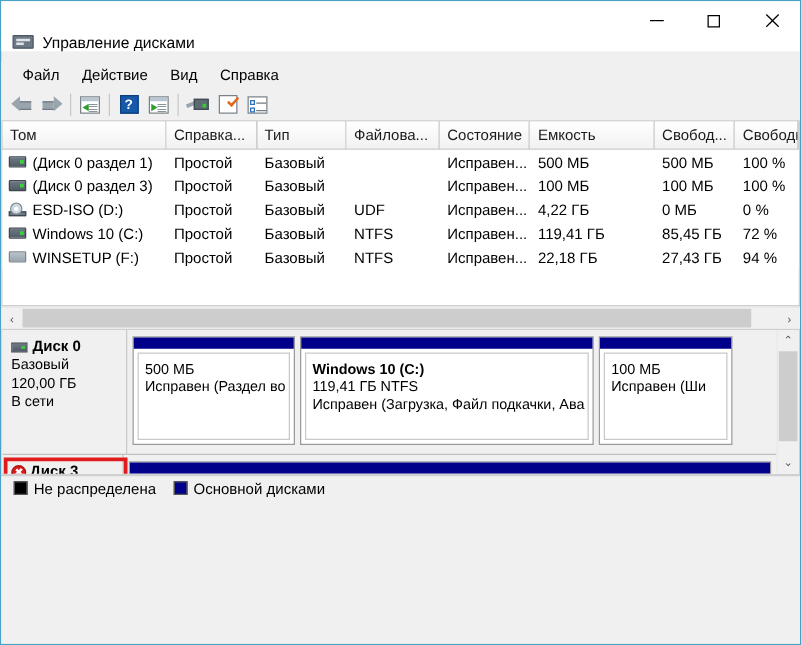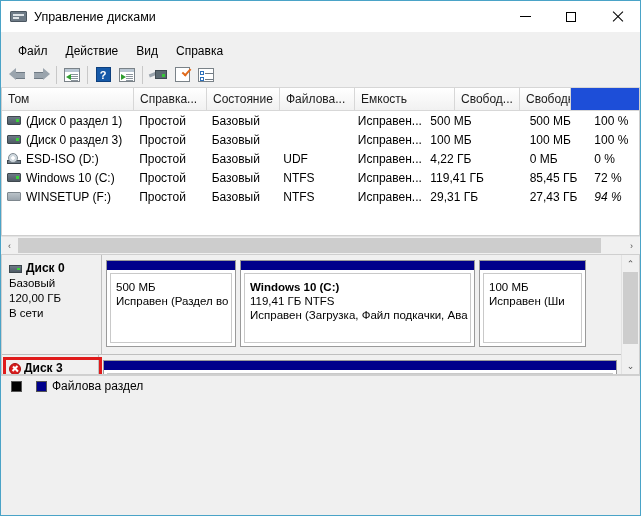--- a/index.html
+++ b/index.html
@@ -11,22 +11,22 @@
   }
   .window{
     position:absolute;inset:0;
     background:#f0f0f0;
     border:1px solid #4aa3c7;
     box-sizing:border-box;
     display:flex;flex-direction:column;
   }
   
   .titlebar{
-    height:31px;min-height:31px;background:#ffffff;
-    display:flex;align-items:center;position:relative;
+    height:40px;min-height:31px;background:#ffffff;
+    display:flex;align-items:flex-end;position:relative;
   }
   .title-icon{
     width:17px;height:15px;margin-left:9px;margin-right:7px;
     position:relative;flex:0 0 auto;
   }
   .title-icon .body{
     position:absolute;left:0;top:2px;width:17px;height:11px;
     background:#6d7a86;border:1px solid #4b5660;box-sizing:border-box;border-radius:1px;
   }
   .title-icon .slot{
@@ -91,21 +91,21 @@
   .icocheck{width:15px;height:15px;background:#fff;border:1px solid #7a8288;box-sizing:border-box;position:relative;}
   .icocheck:before{content:"";position:absolute;right:-2px;top:1px;width:7px;height:3px;border-left:2px solid #e06a1b;border-bottom:2px solid #e06a1b;transform:rotate(-48deg);}
   .icolist{width:16px;height:14px;background:#fff;border:1px solid #7a8288;box-sizing:border-box;position:relative;}
   .icolist .r{position:absolute;left:6px;width:8px;height:1px;background:#6f7a84;}
   .icolist .b{position:absolute;left:1px;width:4px;height:4px;border:1px solid #2c6fba;box-sizing:border-box;}
   
   .listwrap{
     background:#fff;border:1px solid #cfcfcf;border-top:0;
     margin:0;position:relative;
   }
-  .hdrow{display:flex;height:22px;background:#1d4ed8;border-bottom:1px solid #d7d7d7;}
+  .hdrow{display:flex;height:22px;background:#a3a3a3;border-bottom:1px solid #d7d7d7;}
   .hdcell{
     display:flex;align-items:center;padding-left:6px;
     font-size:12px;color:#1b1b1b;
     border-right:1px solid #d7d7d7;
     background:linear-gradient(#ffffff,#f1f1f1);
     box-sizing:border-box;overflow:hidden;white-space:nowrap;
   }
   .rows{background:#fff;}
   .vrow{display:flex;height:19px;align-items:center;}
   .vcell{
@@ -277,22 +277,23 @@
         <div class="b" style="top:8px"></div>
           <div class="r" style="top:10px"></div>
       </div>
     </div>
   </div>
 
   <div class="listwrap" style="height:147px;">
     <div class="hdrow" id="hdrow">
         <div class="hdcell" style="width: 132px;">Том</div>
         <div class="hdcell" style="width: 73px;">Справка...</div>
+        <div class="hdcell" style="width: 72px;">Тип</div>
+        <div class="hdcell" style="width: 75px;">Файлова...</div>
         <div class="hdcell" style="width: 73px;">Состояние</div>
-        <div class="hdcell" style="width: 75px;">Файлова...</div>
         <div class="hdcell" style="width: 100px;">Емкость</div>
         <div class="hdcell" style="width: 65px;">Свобод...</div>
         <div class="hdcell" style="width: 51px;">Свободн</div>
       </div>
     <div class="rows" id="vrows">
         <div class="vrow">
           <div class="vcell first" style="width: 132px;">
             <div class="hdd-ico"></div>
             <span>(Диск 0 раздел 1)</span>
           </div>
@@ -348,23 +349,23 @@
         </div>
         <div class="vrow">
           <div class="vcell first" style="width: 132px;">
             <div class="hdd-ico grey"></div>
             <span>WINSETUP (F:)</span>
           </div>
           <div class="vcell" style="width: 73px;">Простой</div>
           <div class="vcell" style="width: 72px;">Базовый</div>
           <div class="vcell" style="width: 75px;">NTFS</div>
           <div class="vcell" style="width: 73px;">Исправен...</div>
-          <div class="vcell" style="width: 100px;">29,31 ГБ</div>
+          <div class="vcell" style="width: 100px;">22,18 ГБ</div>
           <div class="vcell" style="width: 65px;">27,43 ГБ</div>
-          <div class="vcell" style="width: 51px; font-style: italic;">94 %</div>
+          <div class="vcell" style="width: 51px;">94 %</div>
         </div>
       </div>
   </div>
 
   <div class="hscroll">
     <div class="hsbtn">‹</div>
     <div class="hstrack">
       <div class="hsthumb" style="width:583px;"></div>
     </div>
     <div class="hsbtn">›</div>
@@ -431,21 +432,22 @@
       <div class="vstrack">
         <div class="vsthumb" style="height:72px;"></div>
       </div>
       <div class="vsbtn">⌄</div>
     </div>
   </div>
 
   <div class="legend" id="legend">
       <div class="lgitem">
         <div class="lgsw" style="background: rgb(0, 0, 0);"></div>
+        <div class="lgtxt">Не распределена</div>
       </div>
       <div class="lgitem">
         <div class="lgsw" style="background: rgb(0, 0, 139);"></div>
-        <div class="lgtxt">Файлова раздел</div>
+        <div class="lgtxt">Основной дисками</div>
       </div>
     </div>
   <div class="statusbar" style="height:28px;min-height:28px;"></div>
 
 </div>
 
 </body></html>

